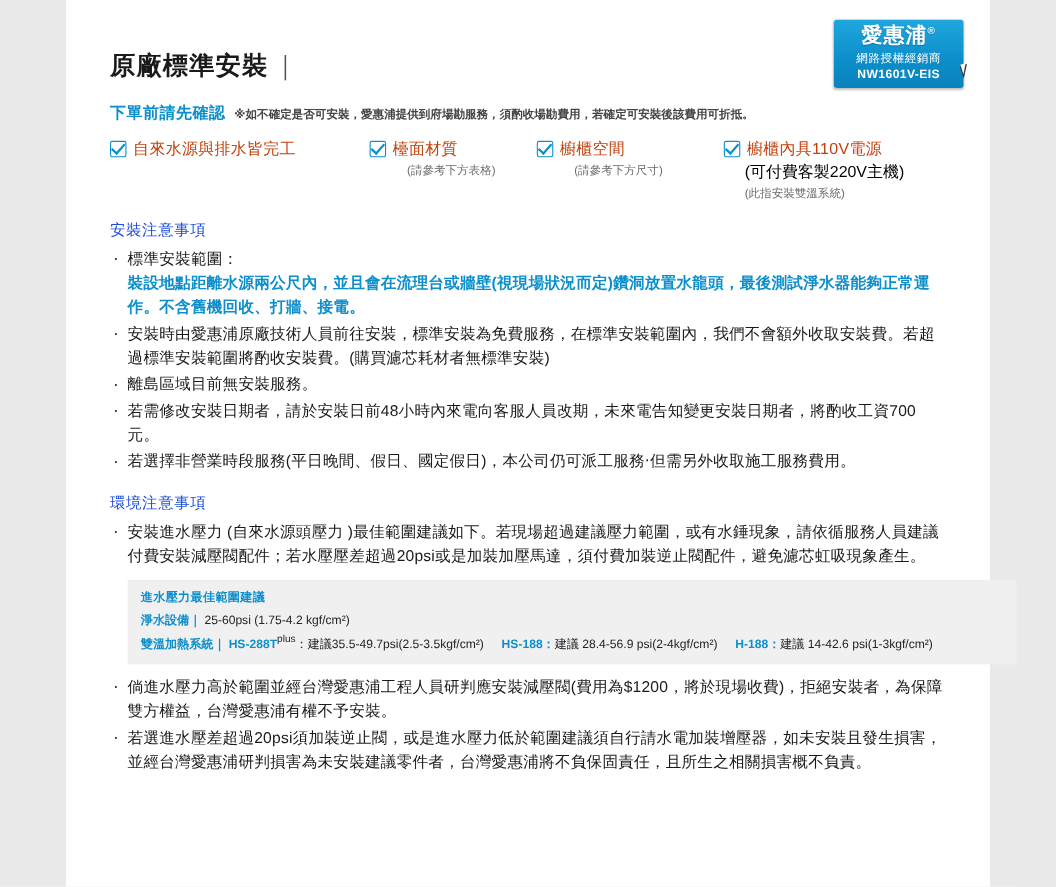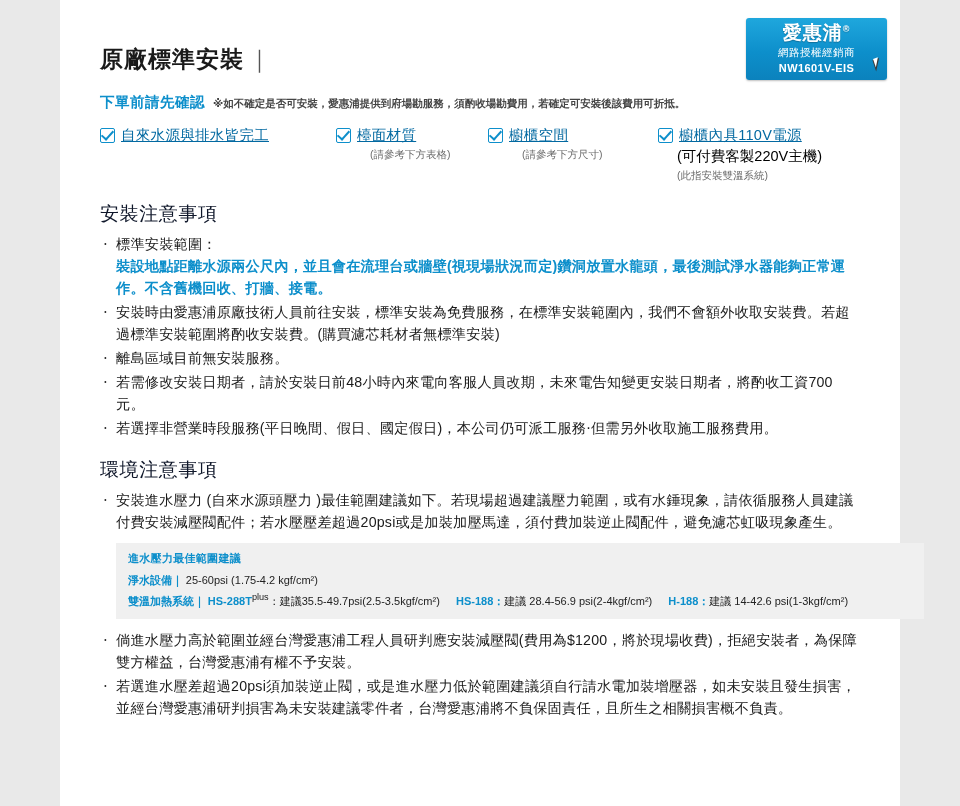--- a/index.html
+++ b/index.html
@@ -19,23 +19,23 @@
     top: 0;
     width: 840px;
     min-height: 806px;
     background: #ffffff;
     box-sizing: border-box;
     padding: 44px 40px 20px 40px;
   }
   
   .badge {
     position: absolute;
-    right: 13px;
+    right: 24px;
     top: 18px;
-    width: 141px;
+    width: 118px;
     height: 62px;
     background: linear-gradient(180deg, #1fa7dd 0%, #0d8fcb 55%, #0b82bd 100%);
     border-radius: 3px;
     color: #ffffff;
     text-align: center;
     box-shadow: 0 1px 2px rgba(0,0,0,0.25);
     overflow: hidden;
   }
   .badge .badge-logo {
     font-size: 19px;
@@ -145,42 +145,41 @@
     left: 3px;
     top: -1px;
     width: 5px;
     height: 10px;
     border: solid #0d8fcb;
     border-width: 0 2px 2px 0;
     transform: rotate(42deg);
   }
   .check-label {
     font-size: 14.5px;
-    color: #0369a1;
+    color: #c2410c;
     letter-spacing: 0.3px;
-    text-decoration: underline;
   }
   .check-sub {
     font-size: 10.5px;
     color: #6b6b6b;
     margin-left: 19px;
     margin-top: 3px;
   }
   .check-sub.center { margin-left: 34px; }
   .check-sub.c4 { margin-left: 19px; font-size: 10.5px; }
   .check-label2 {
     font-size: 14.5px;
     color: #000000;
     margin-left: 19px;
     margin-top: 2px;
   }
 
   h2.section {
-    color: #0f172a;
-    font-size: 19px;
+    color: #1d4ed8;
+    font-size: 14px;
     font-weight: normal;
     letter-spacing: 0.6px;
     margin: 18px 0 6px 0;
   }
   ul.bullets {
     list-style: none;
     margin: 0;
     padding: 0;
   }
   ul.bullets > li {

